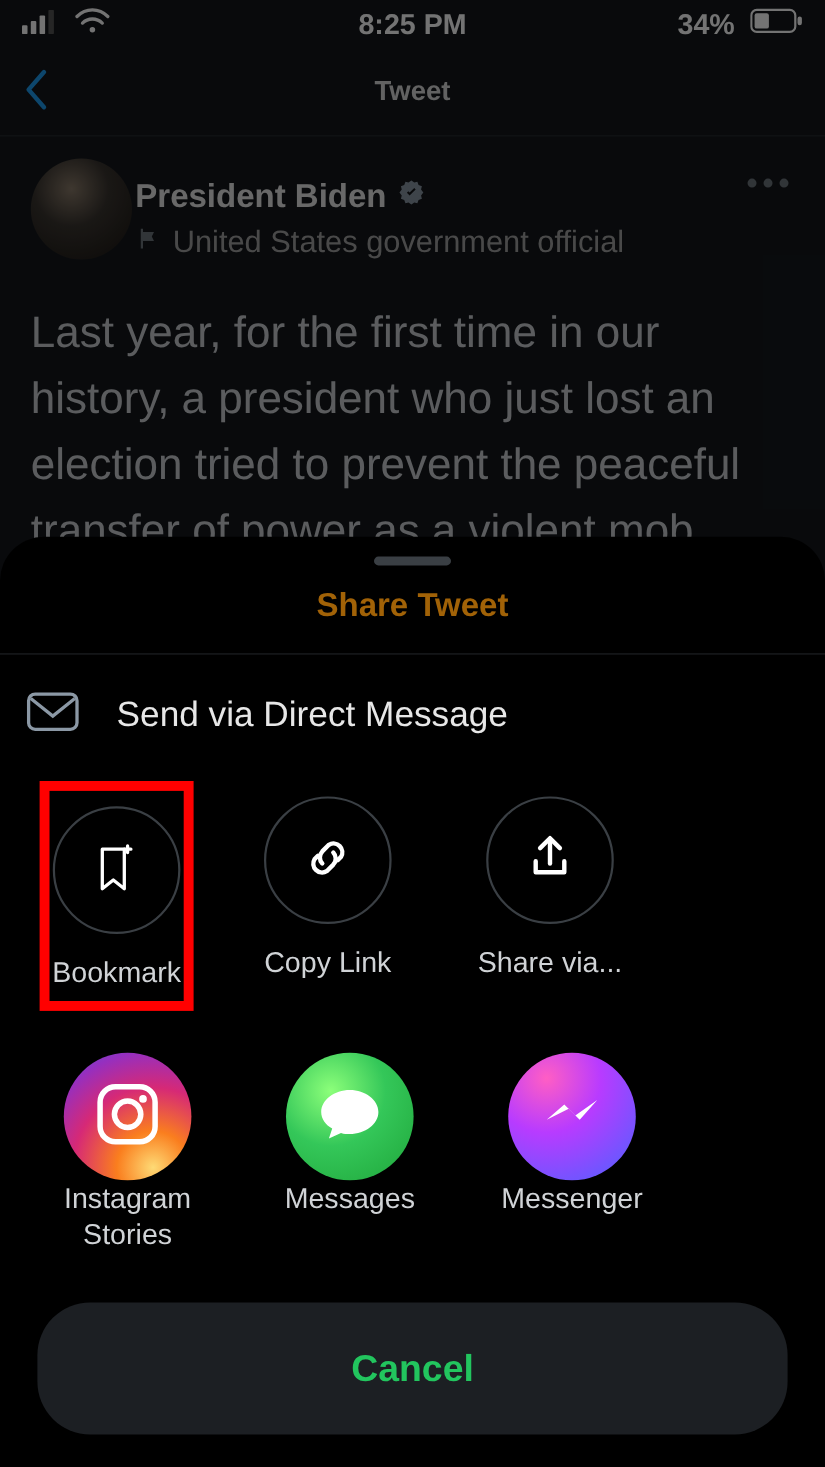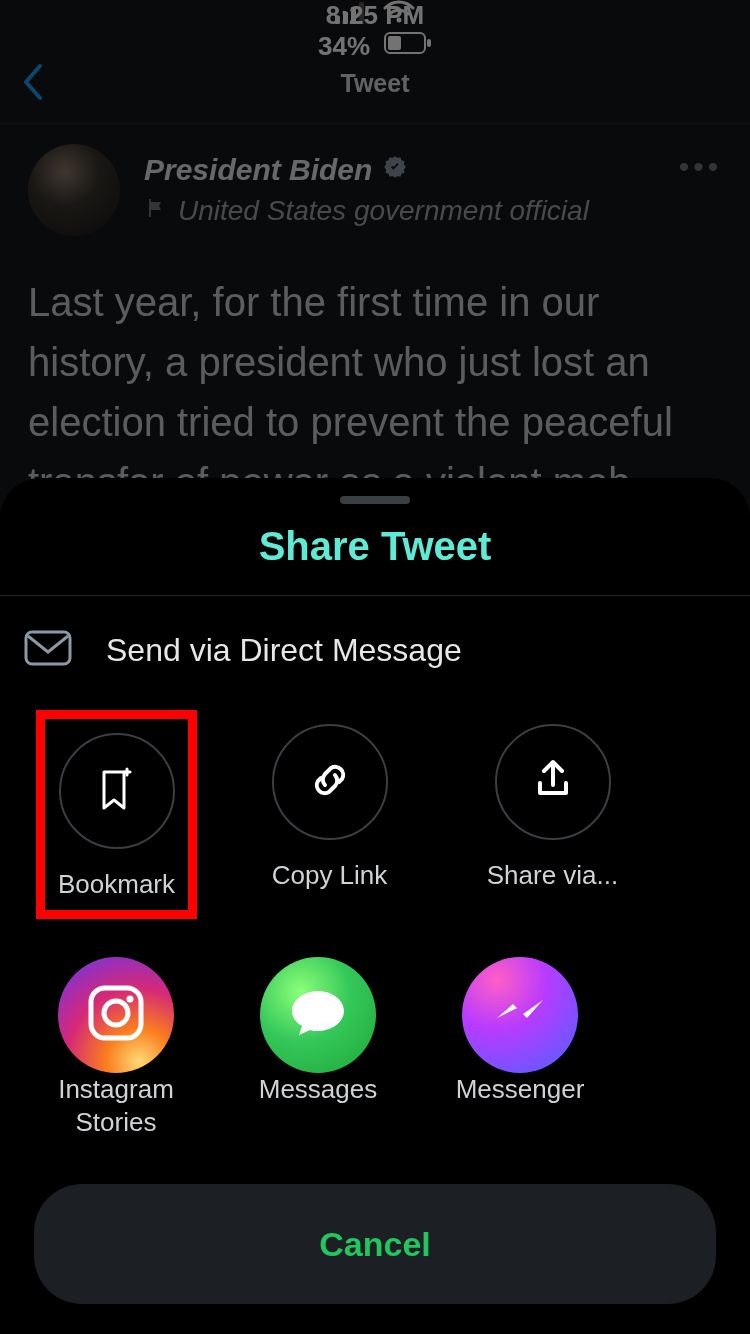--- a/index.html
+++ b/index.html
@@ -14,40 +14,39 @@
   
   .status-bar {
     height: 44px;
     display: flex;
     align-items: center;
     justify-content: space-between;
     padding: 0 20px;
     font-size: 26px;
     font-weight: 600;
     color: #fff;
-    flex-direction: column;
   }
   .status-left, .status-right { display: flex; align-items: center; gap: 14px; }
   .status-center { position: absolute; left: 50%; transform: translateX(-50%); }
 
   
   .nav {
     height: 80px;
     display: flex;
     align-items: center;
     justify-content: center;
     position: relative;
     border-bottom: 1px solid #2a2e33;
   }
   .nav-title { font-size: 25px; font-weight: 700; color: #d9d9d9; }
   .back { position: absolute; left: 20px; top: 50%; transform: translateY(-50%); color: #1d9bf0; }
 
   
   .tweet { padding: 20px 28px 0 28px; }
-  .tweet-head { display: flex; align-items: center; gap: 24px; position: relative; font-style: italic; }
+  .tweet-head { display: flex; align-items: flex-end; gap: 3px; position: relative; }
   .avatar {
     width: 92px; height: 92px; border-radius: 50%;
     background: radial-gradient(circle at 40% 30%, #8a7b6a 0%, #3a3530 40%, #1a1612 100%);
     flex: none;
   }
   .tweet-meta { display: flex; flex-direction: column; gap: 4px; }
   .name-row { display: flex; align-items: center; gap: 10px; font-size: 30px; font-weight: 700; color: #e7e7e7; }
   .handle { font-size: 28px; color: #6e767d; }
   .gov-row { display: flex; align-items: center; gap: 10px; font-size: 28px; color: #a3a3a3; margin-top: 4px; }
   .more { position: absolute; right: 0; top: 6px; color: #6e767d; letter-spacing: 4px; font-size: 30px; }
@@ -74,37 +73,37 @@
     border-top-left-radius: 40px;
     border-top-right-radius: 40px;
     z-index: 10;
     padding: 18px 0 30px 0;
   }
   .grabber {
     width: 70px; height: 8px; border-radius: 4px;
     background: #3a3f44; margin: 0 auto 20px auto;
   }
   .sheet-title {
-    text-align: center; font-size: 40px; font-weight: 800; color: #5eead4;
+    text-align: center; font-size: 30px; font-weight: 800; color: #a16207;
     padding-bottom: 26px;
     border-bottom: 1px solid #202327;
   }
   .dm-row {
     display: flex; align-items: center; gap: 34px;
     padding: 34px 40px 26px 24px;
   }
   .dm-label { font-size: 32px; color: #e7e7e7; }
 
   .actions {
     display: flex; gap: 62px;
     padding: 28px 46px 10px 46px;
   }
   .action {
     display: flex; flex-direction: column; align-items: center; gap: 20px;
-    width: 161px;
+    width: 140px;
   }
   .circle {
     width: 116px; height: 116px; border-radius: 50%;
     border: 2px solid #3a3f44;
     display: flex; align-items: center; justify-content: center;
   }
   .action-label { font-size: 26px; color: #d0d3d6; text-align: center; white-space: nowrap; }
 
   .highlight {
     border: 9px solid #ff0000;

